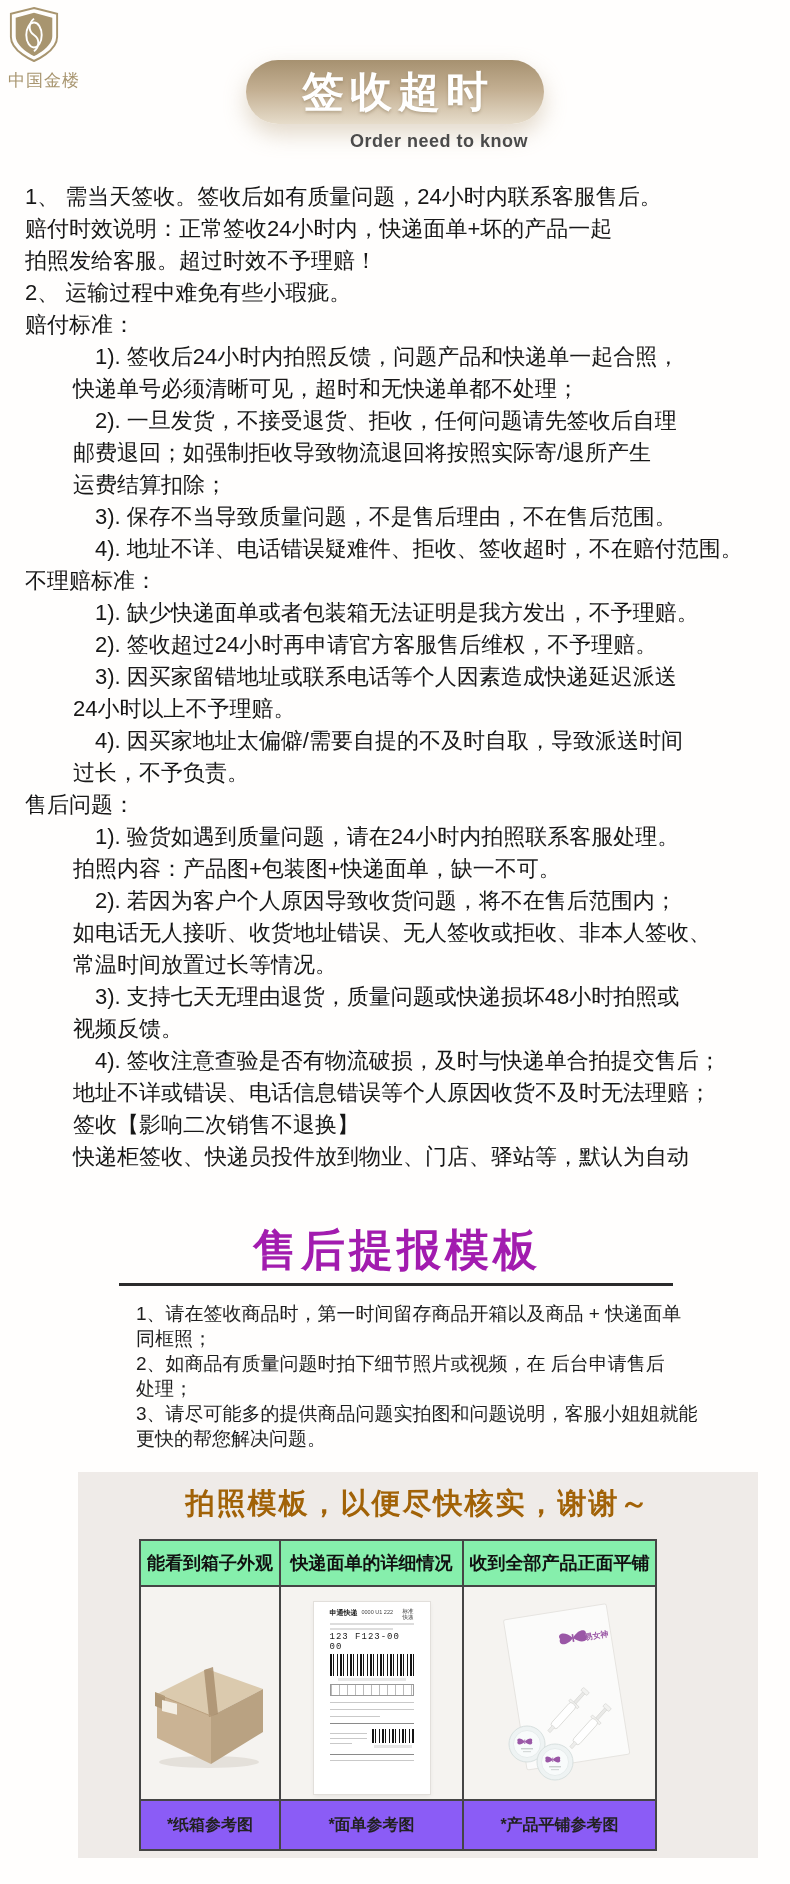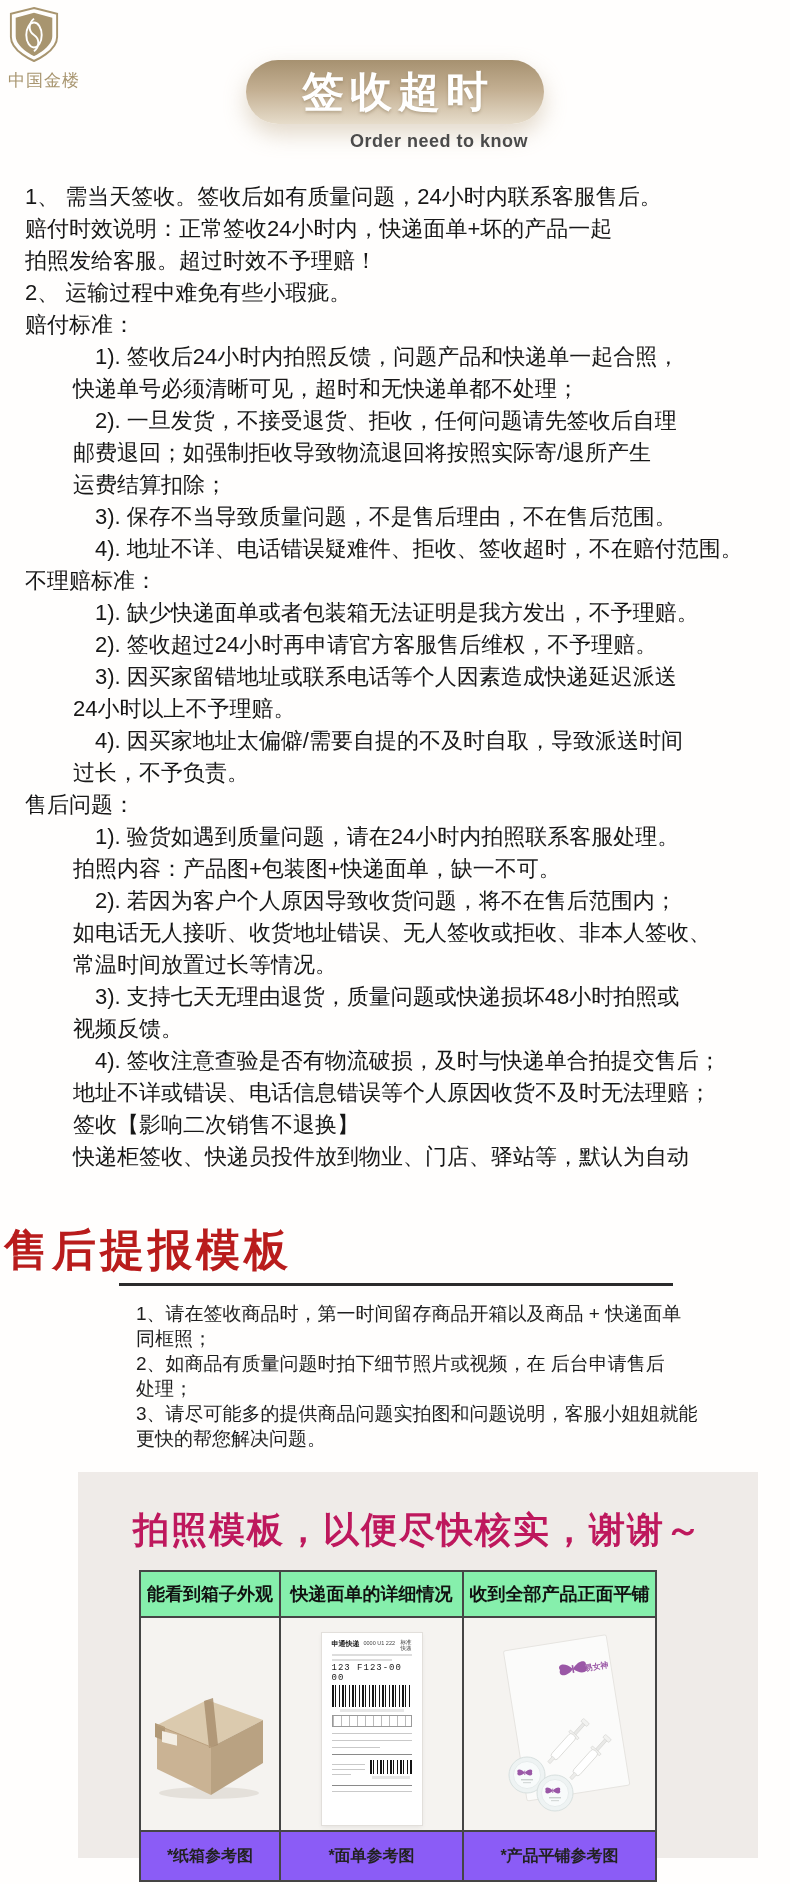--- a/index.html
+++ b/index.html
@@ -20,41 +20,41 @@
             font-size:18px;font-weight:600;color:#4b4b4b;letter-spacing:.5px;margin-left:44px;}
 
   
   .notice{position:absolute;top:181px;left:25px;width:756px;font-size:22px;line-height:32px;
           font-weight:500;color:#171717;}
   .notice p{margin:0;white-space:nowrap;}
   .i1{padding-left:48px;}
   .i2{padding-left:70px;}
 
   
-  .tpl-title{position:absolute;top:1221px;left:0;width:100%;text-align:left;
-             font-size:44px;font-weight:600;color:#b91c1c;letter-spacing:4px;text-indent:4px;}
+  .tpl-title{position:absolute;top:1221px;left:0;width:100%;text-align:center;
+             font-size:44px;font-weight:600;color:#a21caf;letter-spacing:4px;text-indent:4px;}
   .tpl-rule{position:absolute;top:1283px;left:119px;width:554px;height:3px;background:#2b2b2b;}
   .tpl-items{position:absolute;top:1301px;left:136px;width:620px;font-size:19px;line-height:25px;
              font-weight:500;color:#1e1e1e;}
   .tpl-items p{margin:0;white-space:nowrap;}
 
   
   .photo-panel{position:absolute;top:1472px;left:78px;width:680px;height:386px;background:#efebe8;}
-  .panel-title{padding-top:34px;text-align:center;font-size:36px;font-weight:700;color:#be185d;
+  .panel-title{padding-top:12px;text-align:center;font-size:29px;font-weight:700;color:#a16207;
                letter-spacing:2px;}
   .ptable{border-collapse:collapse;table-layout:fixed;margin:15px 0 0 61px;}
   .ptable th,.ptable td{border:2px solid #454545;text-align:center;vertical-align:middle;padding:0;}
   .ptable th{height:44px;font-size:18px;font-weight:700;color:#111;background:#86efac;}
   .c1{width:138px;} .c2{width:181px;} .c3{width:191px;}
   .img-row td{height:212px;background:#f5f3f0;position:relative;overflow:hidden;}
   .cap-row td{height:48px;font-size:16px;font-weight:600;color:#222;background:#8b5cf6;}
 
   
-  .waybill{width:100px;height:192px;background:#fff;margin:9px auto 0;
-           box-shadow:0 0 0 1px #e2dfdb,0 2px 5px rgba(0,0,0,.08);padding:6px 10px;box-sizing:border-box;
+  .waybill{width:116px;height:192px;background:#fff;margin:9px auto 0;
+           box-shadow:0 0 0 1px #e2dfdb,0 2px 5px rgba(0,0,0,.08);padding:6px 16px;box-sizing:border-box;
            text-align:left;}
   .wb-head{display:flex;align-items:flex-start;gap:4px;}
   .wb-courier{font-size:7px;font-weight:700;color:#222;white-space:nowrap;}
   .wb-code{font-size:5.5px;color:#444;margin-top:1px;white-space:nowrap;flex:1;}
   .wb-svc{font-size:5.5px;color:#333;text-align:right;line-height:6px;}
   .wb-svc i{display:block;font-style:normal;}
   .wb-dots{height:2px;background:#ddd;margin:3px 0 2px;}
   .wb-track{font-family:"Liberation Mono","DejaVu Sans Mono",monospace;font-size:9px;
             letter-spacing:1px;color:#1a1a1a;margin:2px 0 2px;}
   .wb-barcode{height:22px;background:repeating-linear-gradient(90deg,#151515 0 2px,#fff 2px 3px,

